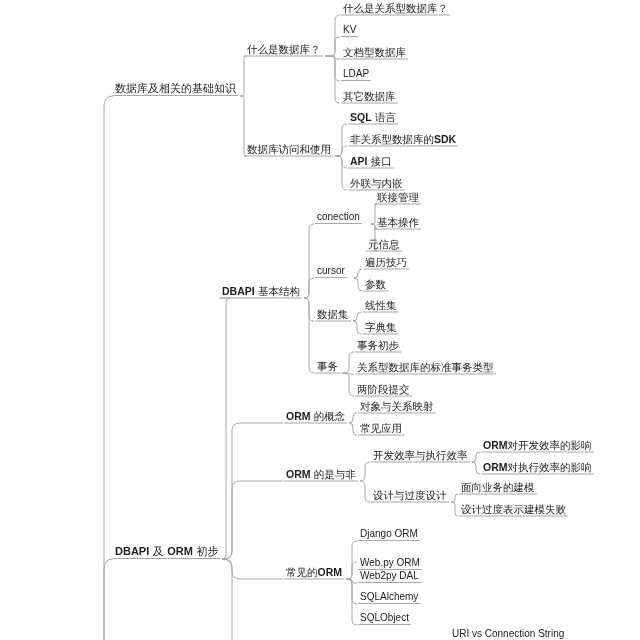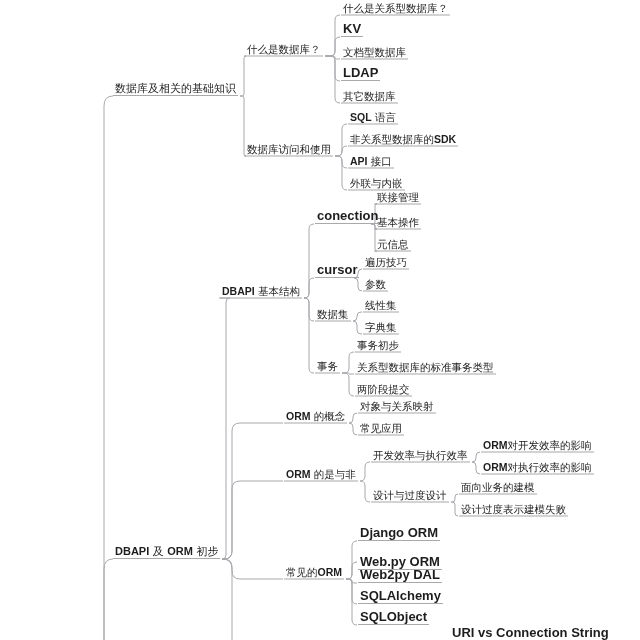--- a/index.html
+++ b/index.html
@@ -34,22 +34,22 @@
     border-bottom: 1px solid #a8a8ad;
     transform: translateY(-100%);
   }
   
   .node.cn {
     font-family: "DejaVu Serif", "Liberation Serif", serif;
     font-size: 10.5px;
   }
   .node.latin {
     font-family: "Liberation Sans", "DejaVu Sans", sans-serif;
-    font-size: 13px;
-    font-weight: 700;
+    font-size: 10px;
+    font-weight: 400;
     text-align: center;
   }
   .node.mixed {
     font-family: "DejaVu Serif", "Liberation Serif", serif;
     font-size: 10.5px;
   }
   .node.mixed .lat {
     font-family: "Liberation Sans", "DejaVu Sans", sans-serif;
     font-weight: 600;
   }
@@ -122,21 +122,21 @@
       <div class="node cn" style="left: 245px; top: 156px;">数据库访问和使用</div>
       <div class="node mixed" style="left: 348px; top: 124px;"><span class="lat">SQL</span> 语言</div>
       <div class="node mixed" style="left: 348px; top: 146px;">非关系型数据库的<span class="lat">SDK</span></div>
       <div class="node mixed" style="left: 348px; top: 168px;"><span class="lat">API</span> 接口</div>
       <div class="node cn" style="left: 348px; top: 190px;">外联与内嵌</div>
       <div class="node mixed root-level" style="left: 113px; top: 559px;"><span class="lat">DBAPI</span> 及 <span class="lat">ORM</span> 初步</div>
       <div class="node mixed" style="left: 220px; top: 298px;"><span class="lat">DBAPI</span> 基本结构</div>
       <div class="node latin" style="left: 315px; top: 224px;">conection</div>
       <div class="node cn" style="left: 375px; top: 204px;">联接管理</div>
       <div class="node cn" style="left: 375px; top: 229px;">基本操作</div>
-      <div class="node cn" style="left: 375px; top: 251px;">元信息</div>
+      <div class="node cn" style="left: 366px; top: 251px;">元信息</div>
       <div class="node latin" style="left: 315px; top: 278px;">cursor</div>
       <div class="node cn" style="left: 363px; top: 269px;">遍历技巧</div>
       <div class="node cn" style="left: 363px; top: 291px;">参数</div>
       <div class="node cn" style="left: 315px; top: 321px;">数据集</div>
       <div class="node cn" style="left: 363px; top: 312px;">线性集</div>
       <div class="node cn" style="left: 363px; top: 334px;">字典集</div>
       <div class="node cn" style="left: 315px; top: 373px;">事务</div>
       <div class="node cn" style="left: 355px; top: 352px;">事务初步</div>
       <div class="node cn" style="left: 355px; top: 374px;">关系型数据库的标准事务类型</div>
       <div class="node cn" style="left: 355px; top: 396px;">两阶段提交</div>

